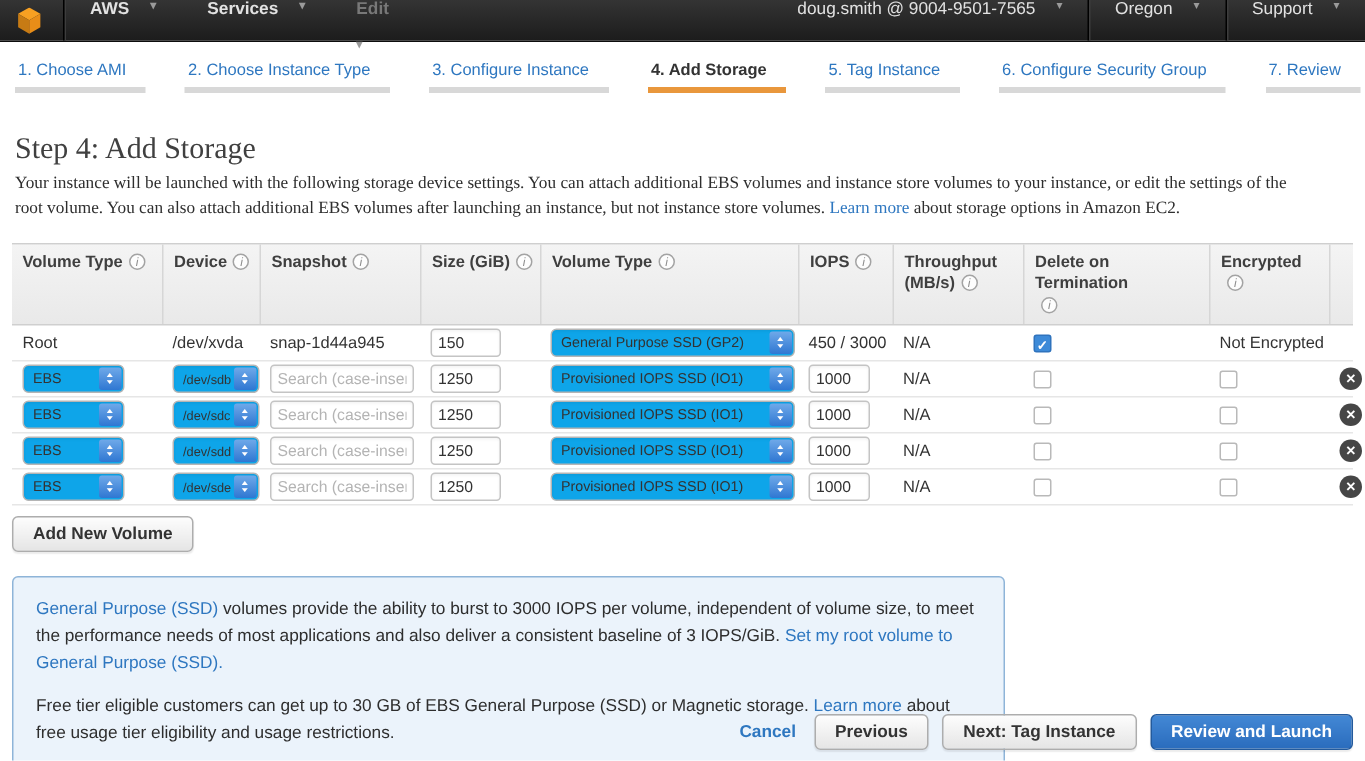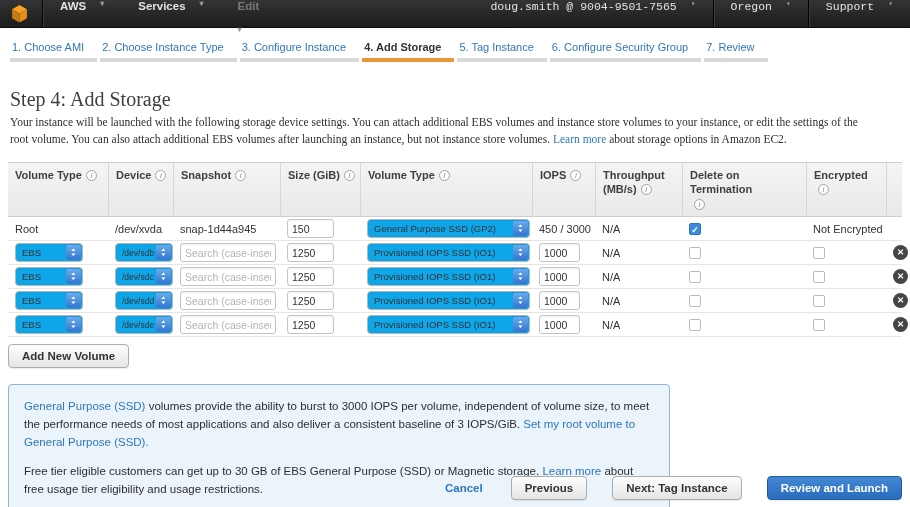--- a/index.html
+++ b/index.html
@@ -9,24 +9,24 @@
   
   .topbar { height:28px; background:linear-gradient(#343434,#1c1c1c); border-bottom:1px solid #0c0c0c;
     display:flex; align-items:center; font-size:11.5px; color:#e2e2e2; }
   .topbar .logo-wrap { padding:0 14px 0 11px; display:flex; align-items:center; height:100%; }
   .tb-divider { width:1px; height:100%; background:#000; box-shadow:1px 0 0 #3d3d3d; }
   .tb-item { padding:0 17px; display:flex; gap:14px; height:100%; cursor:pointer; font-weight:bold; }
   .tb-item.disabled { color:#787878; font-weight:bold;flex-direction:column; }
   .caret { font-size:8px; color:#9a9a9a; line-height:1; }
   .topbar .spacer { flex:1; }
   .tb-right { display:flex; align-items:center; height:100%; }
-  .tb-right .tb-item { font-weight:normal;font-family:Liberation Mono, monospace; }
-
-  
-  .tabs { display:flex; padding:9px 0 0 10px; }
+  .tb-right .tb-item { font-weight:normal; }
+
+  
+  .tabs { display:flex; padding:9px 0 0 10px;justify-content:space-between; }
   .tab { font-size:11px; color:#2e77c0; padding:4px 13px 5px 2px; margin-right:3px;
     border-bottom:4px solid #d8d8d8; cursor:pointer; white-space:nowrap; }
   .tab.active { color:#333; font-weight:bold; border-bottom-color:#e9973c; }
 
   
   .page-head { padding:26px 10px 0 10px;font-family:Liberation Serif, serif; }
   h1 { font-size:20px; font-weight:normal; color:#404040; margin-bottom:3px; }
   .intro { font-size:11.5px; line-height:1.5; width:856px; color:#2e2e2e; }
   a.link { color:#2e77c0; text-decoration:none; cursor:pointer; }
 
@@ -72,21 +72,21 @@
     box-shadow:0 1px 1px rgba(0,0,0,.08); white-space:nowrap; }
   .btn-primary { background:linear-gradient(#4388d5,#2a6cbd); border-color:#235a9c; color:#fff; }
   .add-volume { margin:7px 0 0 8px; }
 
   
   .info-box { margin:16px 8px 0 8px; width:662px; border:1px solid #8eb4d8; border-radius:4px;
     background:#ebf3fb; padding:13px 15px 14px 15px; font-size:11.5px; line-height:1.55; color:#2e2e2e; }
   .info-box p + p { margin-top:12px; }
 
   
-  .footer { position:absolute; right:8px; bottom:7px; display:flex; align-items:center; gap:25px; }
+  .footer { position:absolute; right:8px; bottom:7px; display:flex; align-items:center; gap:9px; }
   .footer .cancel { font-size:11.5px; font-weight:bold; margin-right:3px; }
 </style>
 </head>
 <body>
 
 
 
 
 <div class="topbar">
   <div class="logo-wrap">

